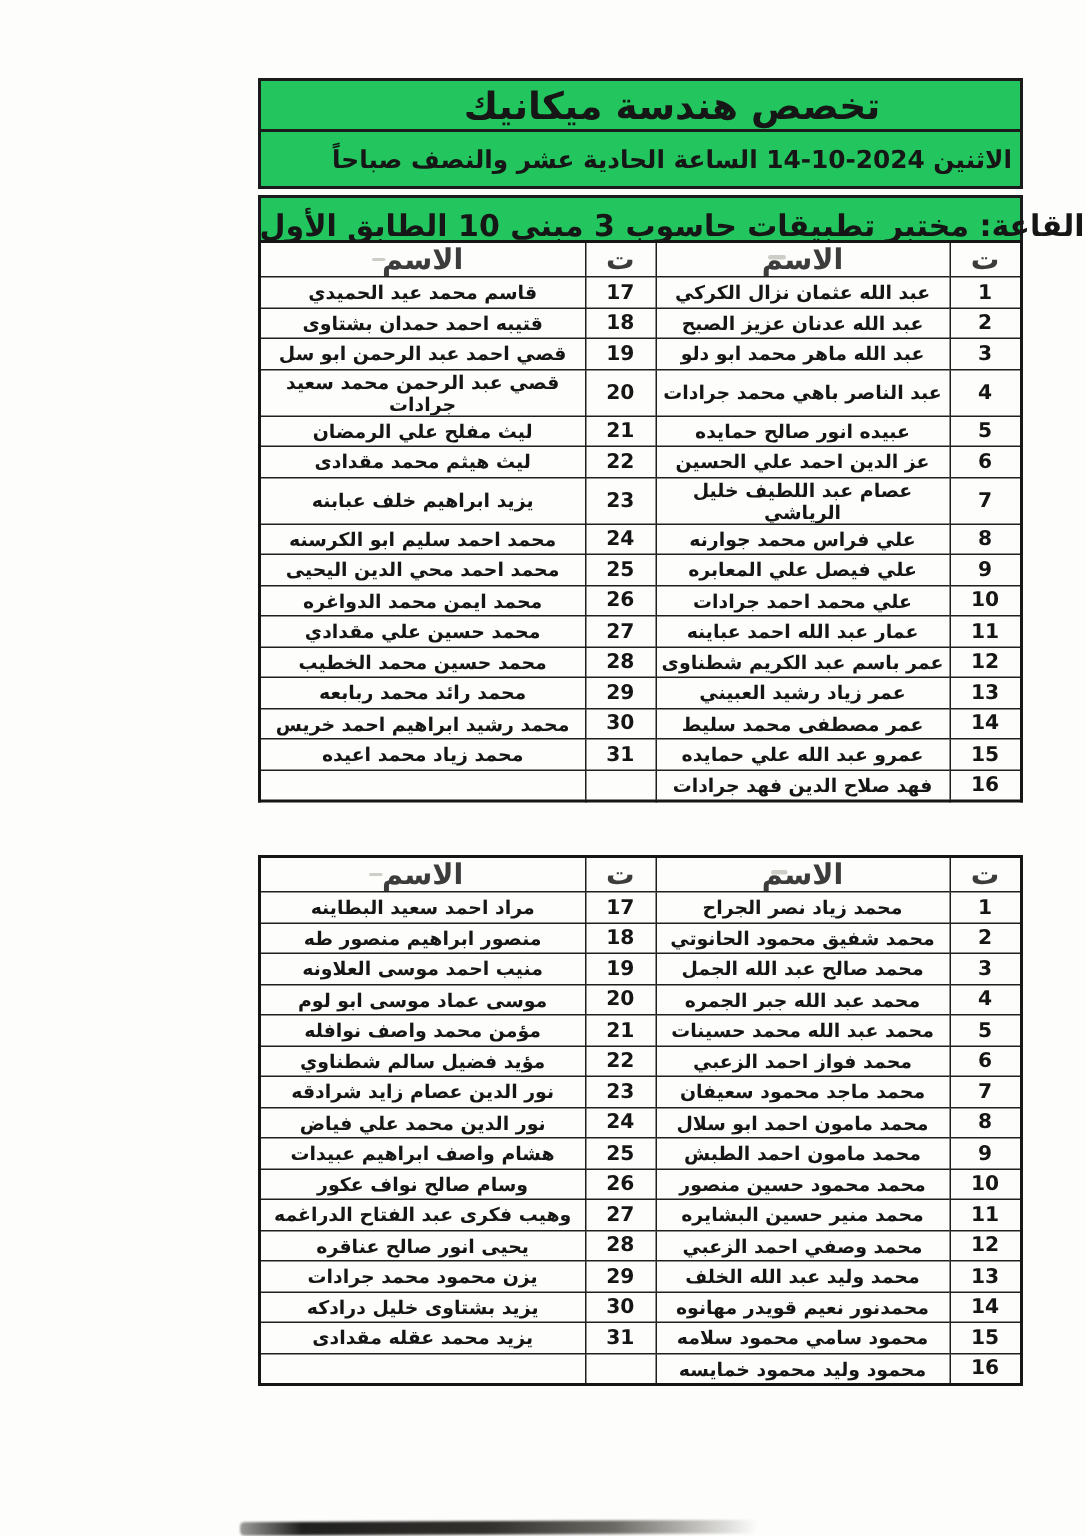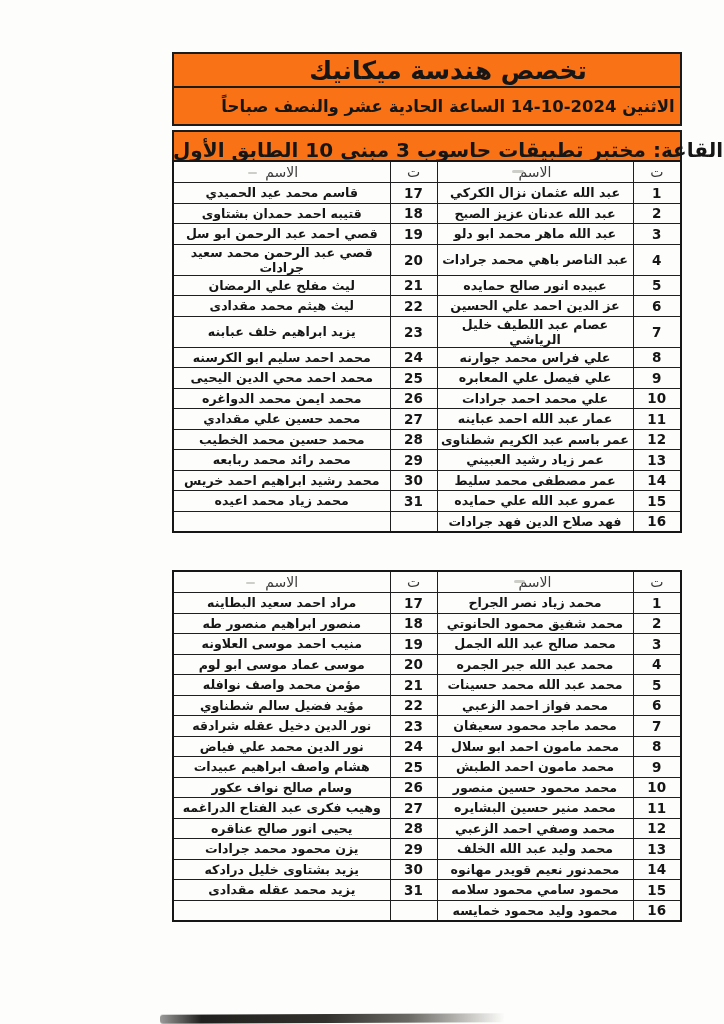--- a/index.html
+++ b/index.html
@@ -2,32 +2,32 @@
 <html lang="ar" dir="rtl"><head>
 <meta charset="utf-8">
 <style>
   html,body{margin:0;padding:0;background:#e8e8e8;}
   .sheet{
     position:relative;width:724px;height:1024px;margin:0 auto;
     background:#fdfdfb;overflow:hidden;
     font-family:"DejaVu Sans",sans-serif;direction:rtl;color:#161616;
   }
   .abs{position:absolute;left:172px;width:510px;box-sizing:border-box;}
-  .box{border:2px solid #1b1b1b;background:#f97316;display:flex;align-items:center;justify-content:center;white-space:nowrap;padding-left:42px;}
+  .box{border:2px solid #1b1b1b;background:#22c55e;display:flex;align-items:center;justify-content:center;white-space:nowrap;padding-left:42px;}
   .title-box{top:52px;height:36px;font-size:25px;font-weight:bold;letter-spacing:0.5px;}
   .date-box{top:86px;height:40px;font-size:16.5px;font-weight:bold;}
   .room-box{height:40px;font-size:20px;font-weight:bold;}
   .room-1{top:130px;}
   .room-2{top:540px;}
   .tbl{top:0;border-collapse:collapse;table-layout:fixed;width:510px;background:#fdfdfb;}
   .tbl-1{top:160px;}
   .tbl-2{top:570px;}
   .tbl th,.tbl td{border:1.5px solid #1f1f1f;padding:0;text-align:center;vertical-align:middle;overflow:hidden;}
   .tbl{border:2px solid #161616;}
-  .tbl th{height:20px;font-size:14px;font-weight:400;color:#3c3c3c;}
+  .tbl th{height:20px;font-size:19px;font-weight:700;color:#3c3c3c;}
   .tbl td{height:19.5px;}
   td.col-serial{font-size:13.5px;font-weight:bold;font-family:"DejaVu Sans",sans-serif;}
   td.col-name{font-size:12.6px;font-weight:bold;}
   .noise{position:absolute;background:#b9b9b4;border-radius:2px;opacity:.7;}
   .artifact{
     position:absolute;top:1014px;left:160px;width:345px;height:9px;
     background:linear-gradient(90deg,rgba(90,90,90,.6) 0%,#20201e 12%,#33312e 48%,#6b6963 72%,rgba(130,128,122,0) 100%);
     filter:blur(.6px);border-radius:3px;transform:rotate(-.25deg);
   }
 </style>
@@ -207,21 +207,21 @@
         <tr>
           <td class="col-serial">6</td>
           <td class="col-name">محمد فواز احمد الزعبي</td>
           <td class="col-serial">22</td>
           <td class="col-name">مؤيد فضيل سالم شطناوي</td>
         </tr>
         <tr>
           <td class="col-serial">7</td>
           <td class="col-name">محمد ماجد محمود سعيفان</td>
           <td class="col-serial">23</td>
-          <td class="col-name">نور الدين دخيل عقله شرادقه</td>
+          <td class="col-name">نور الدين عصام زايد شرادقه</td>
         </tr>
         <tr>
           <td class="col-serial">8</td>
           <td class="col-name">محمد مامون احمد ابو سلال</td>
           <td class="col-serial">24</td>
           <td class="col-name">نور الدين محمد علي فياض</td>
         </tr>
         <tr>
           <td class="col-serial">9</td>
           <td class="col-name">محمد مامون احمد الطبش</td>

